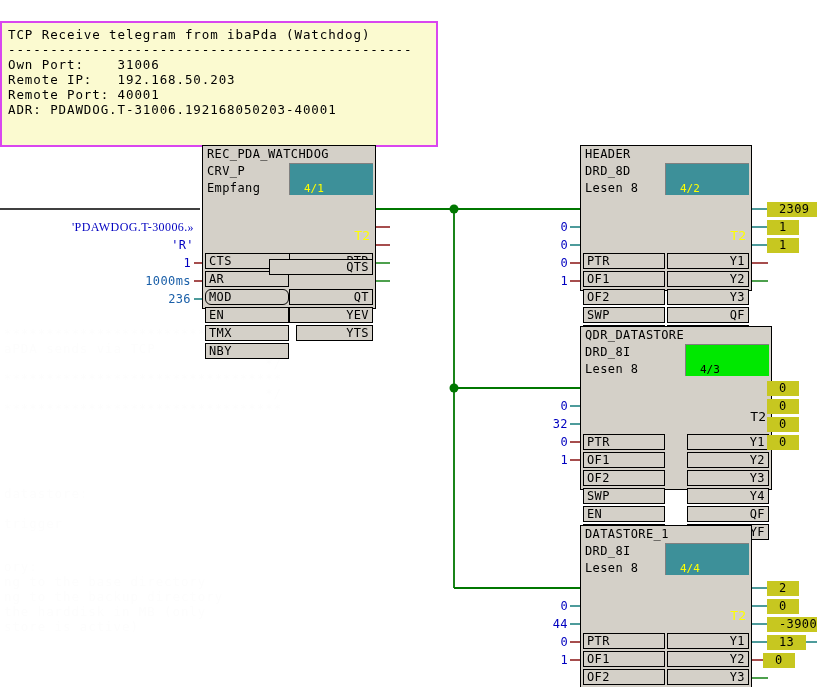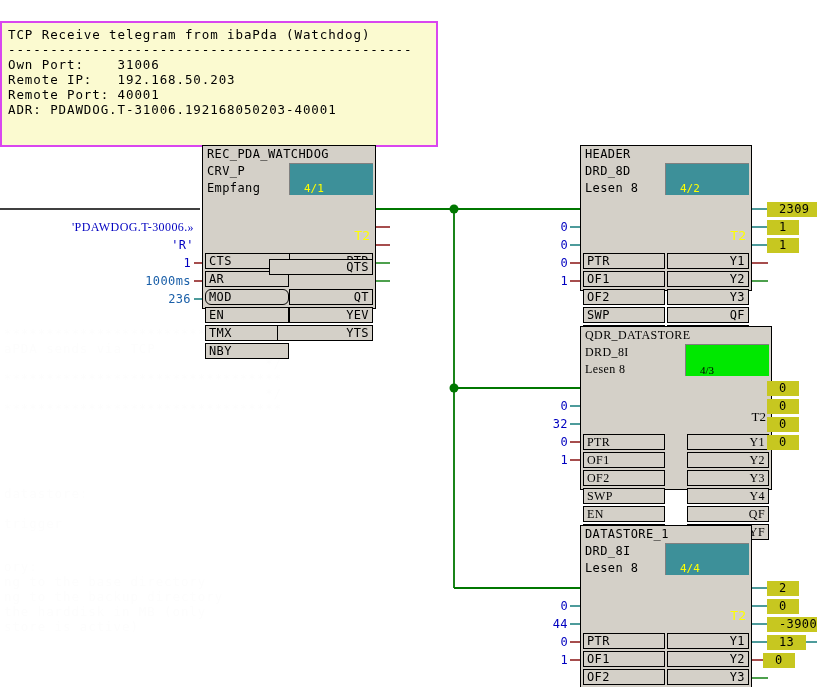--- a/index.html
+++ b/index.html
@@ -274,21 +274,21 @@
     <div class="pin in" style="top:74px;  width:84px;">AR</div>
     <div class="pin in" style="top:92px;  width:84px;border-radius:6px;">MOD</div>
     <div class="pin in" style="top:110px; width:84px;">EN</div>
     <div class="pin in" style="top:128px; width:84px;">TMX</div>
     <div class="pin in" style="top:146px; width:84px;">NBY</div>
 
     <div class="pin out" style="top:56px;  width:84px;">PTR</div>
     <div class="pin out" style="top:62px;  width:104px;">QTS</div>
     <div class="pin out" style="top:92px;  width:84px;">QT</div>
     <div class="pin out" style="top:110px; width:84px;">YEV</div>
-    <div class="pin out" style="top:128px; width:96px;">YTS</div>
+    <div class="pin out" style="top:128px; width:77px;">YTS</div>
   </div>
 </div>
 
 <div class="ext-val" style="left:60px;  top:220px; width:134px;font-family:Liberation Serif, serif;">'PDAWDOG.T-30006.»</div>
 <div class="ext-val" style="left:60px;  top:238px; width:134px;">'R'</div>
 <div class="ext-val" style="left:60px;  top:256px; width:131px;">1</div>
 <div class="ext-val teal" style="left:60px; top:274px; width:131px;">1000ms</div>
 <div class="ext-val teal" style="left:60px; top:292px; width:131px;">236</div>
 
 <div class="fb" style="left:580px; top:145px; width:172px; height:146px;">
@@ -318,21 +318,21 @@
 
 <div class="ext-val" style="left:510px; top:220px; width:58px;">0</div>
 <div class="ext-val" style="left:510px; top:238px; width:58px;">0</div>
 <div class="ext-val" style="left:510px; top:256px; width:58px;">0</div>
 <div class="ext-val" style="left:510px; top:274px; width:58px;">1</div>
 
 <div class="val-badge" style="left:767px; top:202px;">2309</div>
 <div class="val-badge" style="left:767px; top:220px;">1</div>
 <div class="val-badge" style="left:767px; top:238px;">1</div>
 
-<div class="fb" style="left:580px; top:326px; width:192px; height:164px;font-family:Liberation Serif, serif;">
+<div class="fb" style="left:580px; top:326px; width:192px; height:164px;">
   <div class="fb-head">
     <div class="fb-head-txt l0">QDR_DATASTORE</div>
     <div class="fb-head-txt l1">DRD_8I</div>
     <div class="fb-head-txt l2">Lesen 8</div>
     <div class="fb-tag green">
       <span class="t2">T2</span>
       <span class="idx">4/3</span>
     </div>
   </div>
   <div class="fb-body">

